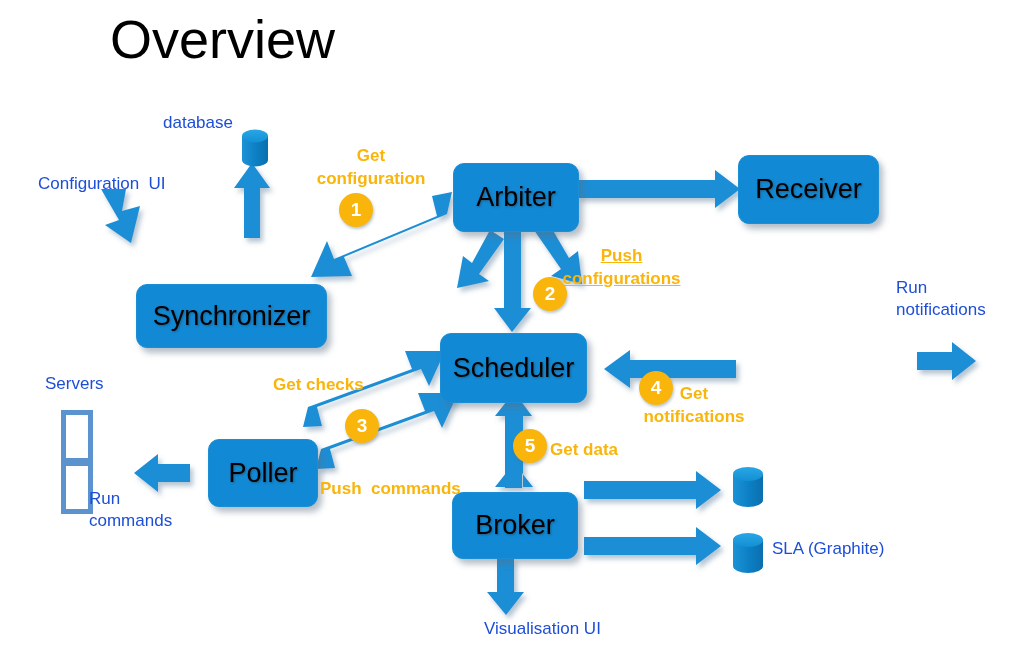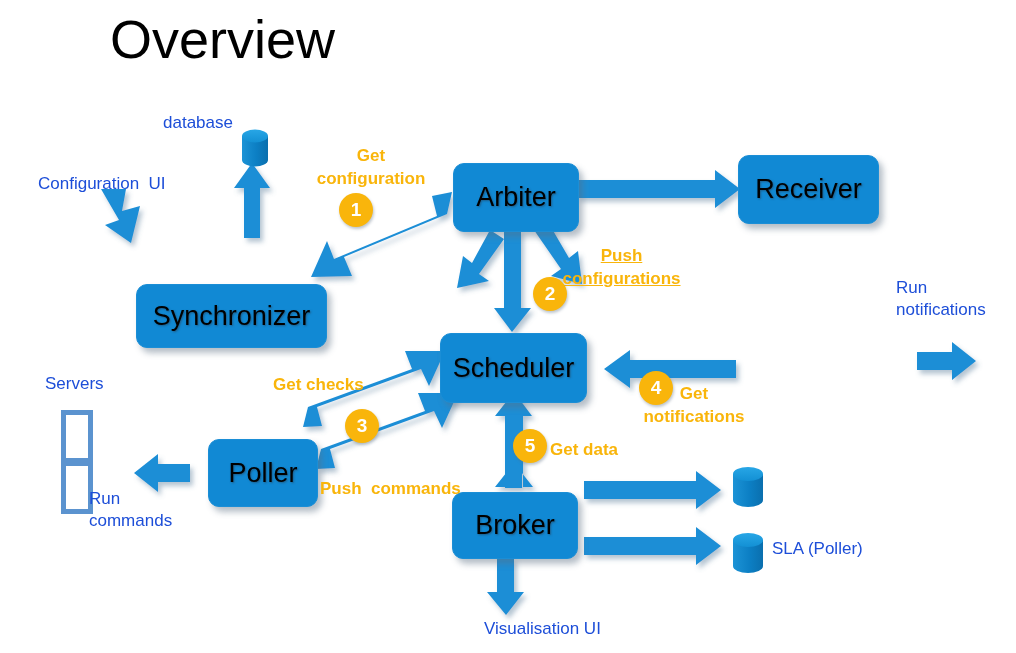--- a/index.html
+++ b/index.html
@@ -176,21 +176,21 @@
 
   <div class="cap ctr" style="left:89px;top:488px;width:120px;">Run
 commands</div>
 
   <div class="cap ctr" style="left:896px;top:277px;width:114px;">Run
 notifications</div>
 
   <div class="cap" style="left:484px;top:618px;">Visualisation UI</div>
 
 
-  <div class="cap" style="left:772px;top:538px;">SLA (Poller)</div>
+  <div class="cap" style="left:772px;top:538px;">SLA (Graphite)</div>
 
   <div class="glabel ctr" style="left:292px;top:144px;width:158px;">Get
 configuration</div>
 
   <div class="glabel ctr" style="left:545px;top:244px;width:153px;text-decoration:underline;">Push
 configurations</div>
 
   <div class="glabel" style="left:273px;top:373px;">Get checks</div>
 
   <div class="glabel" style="left:320px;top:477px;">Push  commands</div>

